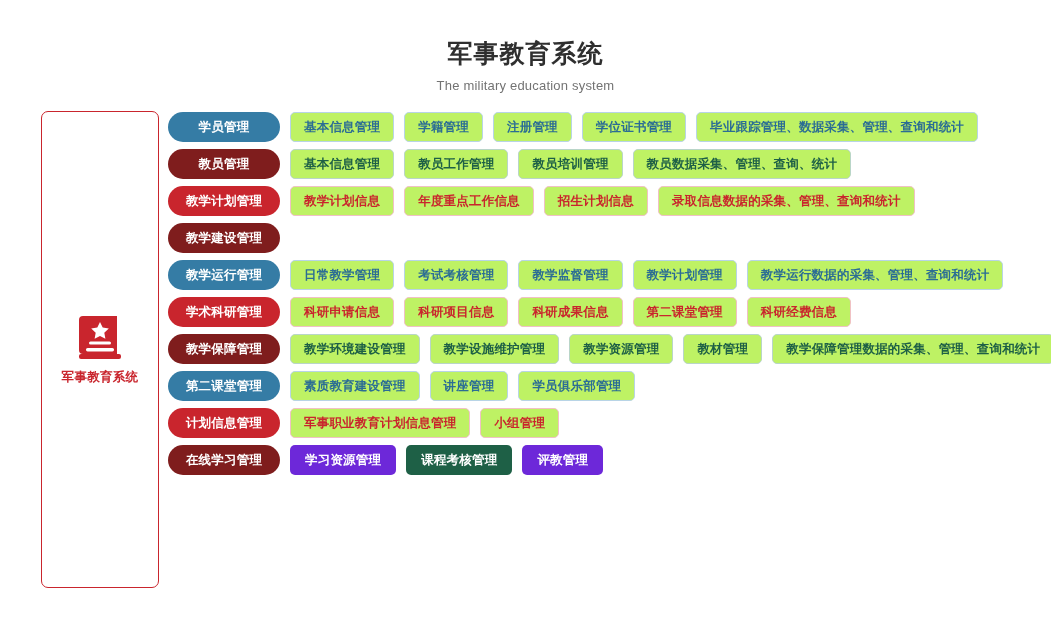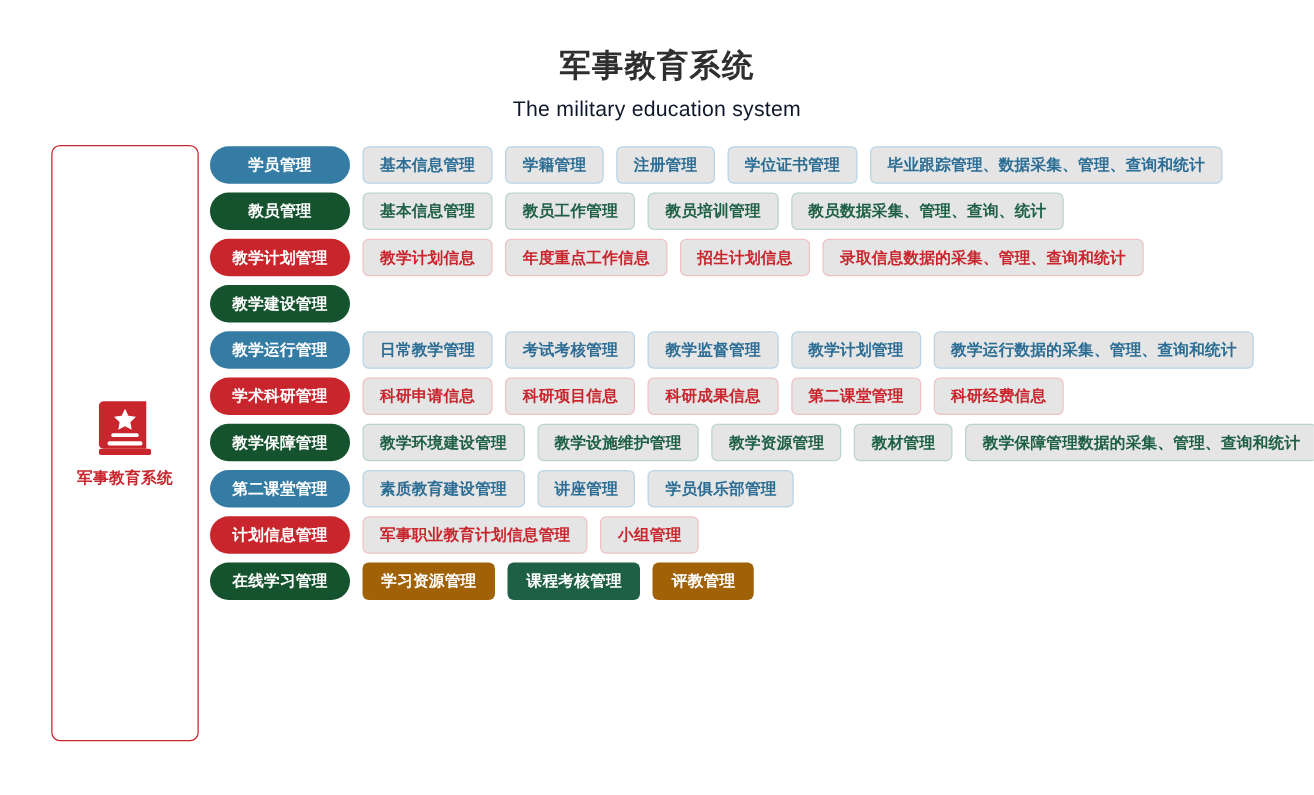--- a/index.html
+++ b/index.html
@@ -27,22 +27,22 @@
     padding-top: 38px;
   }
   .header-title {
     font-size: 25px;
     font-weight: bold;
     color: #2f2f2f;
     letter-spacing: 1px;
     line-height: 1.25;
   }
   .header-subtitle {
-    font-size: 17px;
-    color: #0f172a;
+    font-size: 13px;
+    color: #737373;
     margin-top: 9px;
     letter-spacing: 0.2px;
   }
 
   
   .body-area {
     display: flex;
     align-items: flex-start;
     padding-left: 41px;
     padding-top: 18px;
@@ -97,61 +97,61 @@
     font-weight: bold;
     display: flex;
     align-items: center;
     justify-content: center;
     text-align: center;
     letter-spacing: 0.2px;
     box-sizing: border-box;
     padding: 4px 2px;
   }
   .cat.blue  { background: #357ca5; }
-  .cat.green { background: #14532d; }
+  .cat.green { background: #7f1d1d; }
   .cat.red   { background: #c9252d; }
 
   .items-wrap {
     flex: 1 1 auto;
     padding-left: 10px;
     display: flex;
     flex-direction: column;
     justify-content: center;
     gap: 7px;
   }
   .items-line {
     display: flex;
     gap: 10px;
     flex-wrap: nowrap;
     align-items: stretch;
   }
 
   .item {
     min-height: 30px;
     border-radius: 5px;
-    background: #e5e5e5;
+    background: #bef264;
     border: 1px solid #cfcfcf;
     font-size: 12.5px;
     font-weight: bold;
     display: flex;
     align-items: center;
     justify-content: center;
     text-align: center;
     padding: 4px 13px;
     box-sizing: border-box;
     white-space: nowrap;
     letter-spacing: 0.2px;
   }
   .item.blue  { border-color: #b8d4e6; color: #2b6d94; }
   .item.green { border-color: #b9d5c8; color: #1e6046; }
   .item.red   { border-color: #f0c1c4; color: #c9252d; }
 
   
   .item.filled { border: none; color: #ffffff; padding: 4px 15px; }
-  .item.filled.blue  { background: #a16207; }
+  .item.filled.blue  { background: #6d28d9; }
   .item.filled.green { background: #1e6046; }
   .item.filled.red   { background: #c9252d; }
 </style>
 </head>
 <body>
 
 <div class="page">
 
   <div class="header">
     <div class="header-title">军事教育系统</div>

